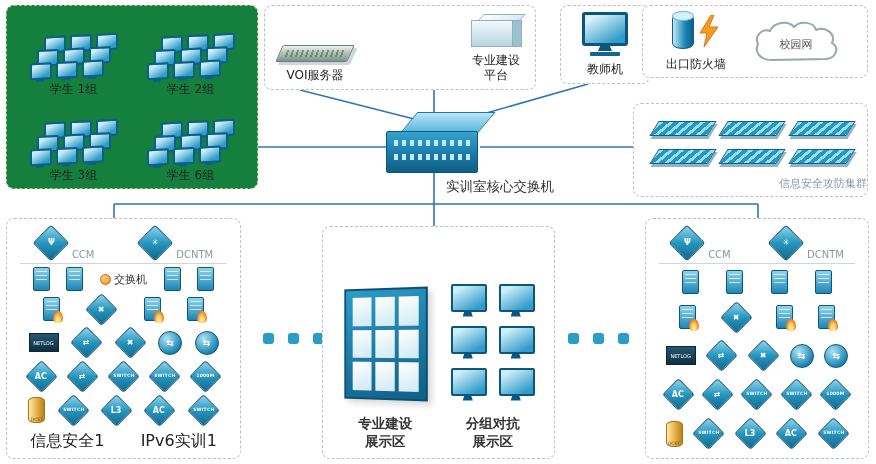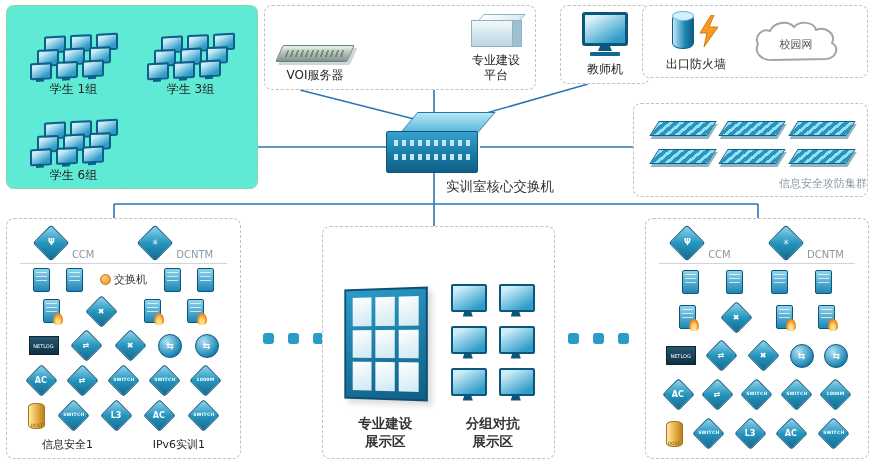--- a/index.html
+++ b/index.html
@@ -1,20 +1,20 @@
 <!DOCTYPE html>
 <html><head>
 <meta charset="utf-8">
 <style>
   html,body{margin:0;padding:0;background:#fff;}
   #canvas{position:relative;width:876px;height:464px;background:#fff;overflow:hidden;
           font-family:"DejaVu Sans",sans-serif;color:#2a2a2a;}
   .wires{position:absolute;inset:0;z-index:0;}
   .box{position:absolute;border:1.6px dashed #b9c2c6;border-radius:8px;background:#fff;z-index:1;box-sizing:border-box;}
-  .green{background:#5eead4;border-color:#a6cc80;}
+  .green{background:#15803d;border-color:#a6cc80;}
 
   
   .stu-grid{position:absolute;inset:6px 8px 4px;display:grid;grid-template-columns:1fr 1fr;grid-template-rows:1fr 1fr;}
   .stu-cell{display:flex;flex-direction:column;align-items:center;justify-content:flex-end;gap:3px;}
   .cluster{display:flex;flex-direction:column;transform:skewY(-3deg);}
   .mrow{display:flex;gap:4px;margin-top:-4px;}
   .mrow:nth-child(1){margin-left:14px;margin-top:0;}
   .mrow:nth-child(2){margin-left:7px;}
   .mon{width:18px;height:13px;border:2px solid #0d5e88;background:linear-gradient(150deg,#c8ecf8 20%,#2f9cc9 80%);border-radius:2px;position:relative;}
   .mon::after{content:"";position:absolute;left:4px;bottom:-4px;width:8px;height:3px;background:#0d5e88;}
@@ -76,21 +76,21 @@
   .cluster-lbl{position:absolute;bottom:5px;width:100%;text-align:right;color:#8a98a4;font-size:11px;}
 
   
   .zone-inner{position:absolute;inset:5px 5px 3px;display:flex;flex-direction:column;}
   .ztop{display:flex;justify-content:space-around;align-items:flex-end;height:36px;}
   .zt-item{display:flex;align-items:flex-end;gap:4px;}
   .zt-lbl{font-size:10px;color:#8a98a4;}
   .zdiv{border-top:1px solid #cdd6da;margin:3px 8px 0;}
   .irows{flex:1;display:flex;flex-direction:column;justify-content:space-around;padding:2px 4px;}
   .irow{display:flex;justify-content:space-evenly;align-items:center;}
-  .zlabels{display:flex;justify-content:space-around;font-size:11px;color:#222;padding:2px 0 3px;}
+  .zlabels{display:flex;justify-content:space-around;font-size:16px;color:#222;padding:2px 0 3px;}
 
   .dia{width:21px;height:21px;transform:rotate(45deg);border-radius:3px;border:1px solid #0d567b;
        background:linear-gradient(135deg,#8fd4ee 0%,#2596be 50%,#14688f 100%);
        display:flex;align-items:center;justify-content:center;margin:4px;flex:none;}
   .dia>span{transform:rotate(-45deg);color:#fff;font-weight:bold;font-size:8px;line-height:1;}
   .dia>span.tiny{font-size:4.5px;letter-spacing:.2px;}
   .dia-lg{width:24px;height:24px;}
   .rtr{width:22px;height:22px;border-radius:50%;border:1px solid #0d567b;color:#fff;flex:none;
        background:radial-gradient(circle at 35% 30%,#aee3f5,#1d86b4 70%,#0f5f86);
        display:flex;align-items:center;justify-content:center;font-size:9px;font-weight:bold;}
@@ -180,20 +180,40 @@
               <div class="mon"></div>
               <div class="mon"></div>
               <div class="mon"></div>
             </div>
             <div class="mrow">
               <div class="mon"></div>
               <div class="mon"></div>
               <div class="mon"></div>
             </div>
           </div>
+        <span class="grp-lbl">学生 2组</span>
+      </div>
+      <div class="stu-cell">
+        <div class="cluster">
+          <div class="mrow">
+              <div class="mon"></div>
+              <div class="mon"></div>
+              <div class="mon"></div>
+            </div>
+        <div class="mrow">
+              <div class="mon"></div>
+              <div class="mon"></div>
+              <div class="mon"></div>
+            </div>
+            <div class="mrow">
+              <div class="mon"></div>
+              <div class="mon"></div>
+              <div class="mon"></div>
+            </div>
+          </div>
         <span class="grp-lbl">学生 3组</span>
       </div>
       <div class="stu-cell">
         <div class="cluster">
           <div class="mrow">
               <div class="mon"></div>
               <div class="mon"></div>
               <div class="mon"></div>
             </div>
         <div class="mrow">

